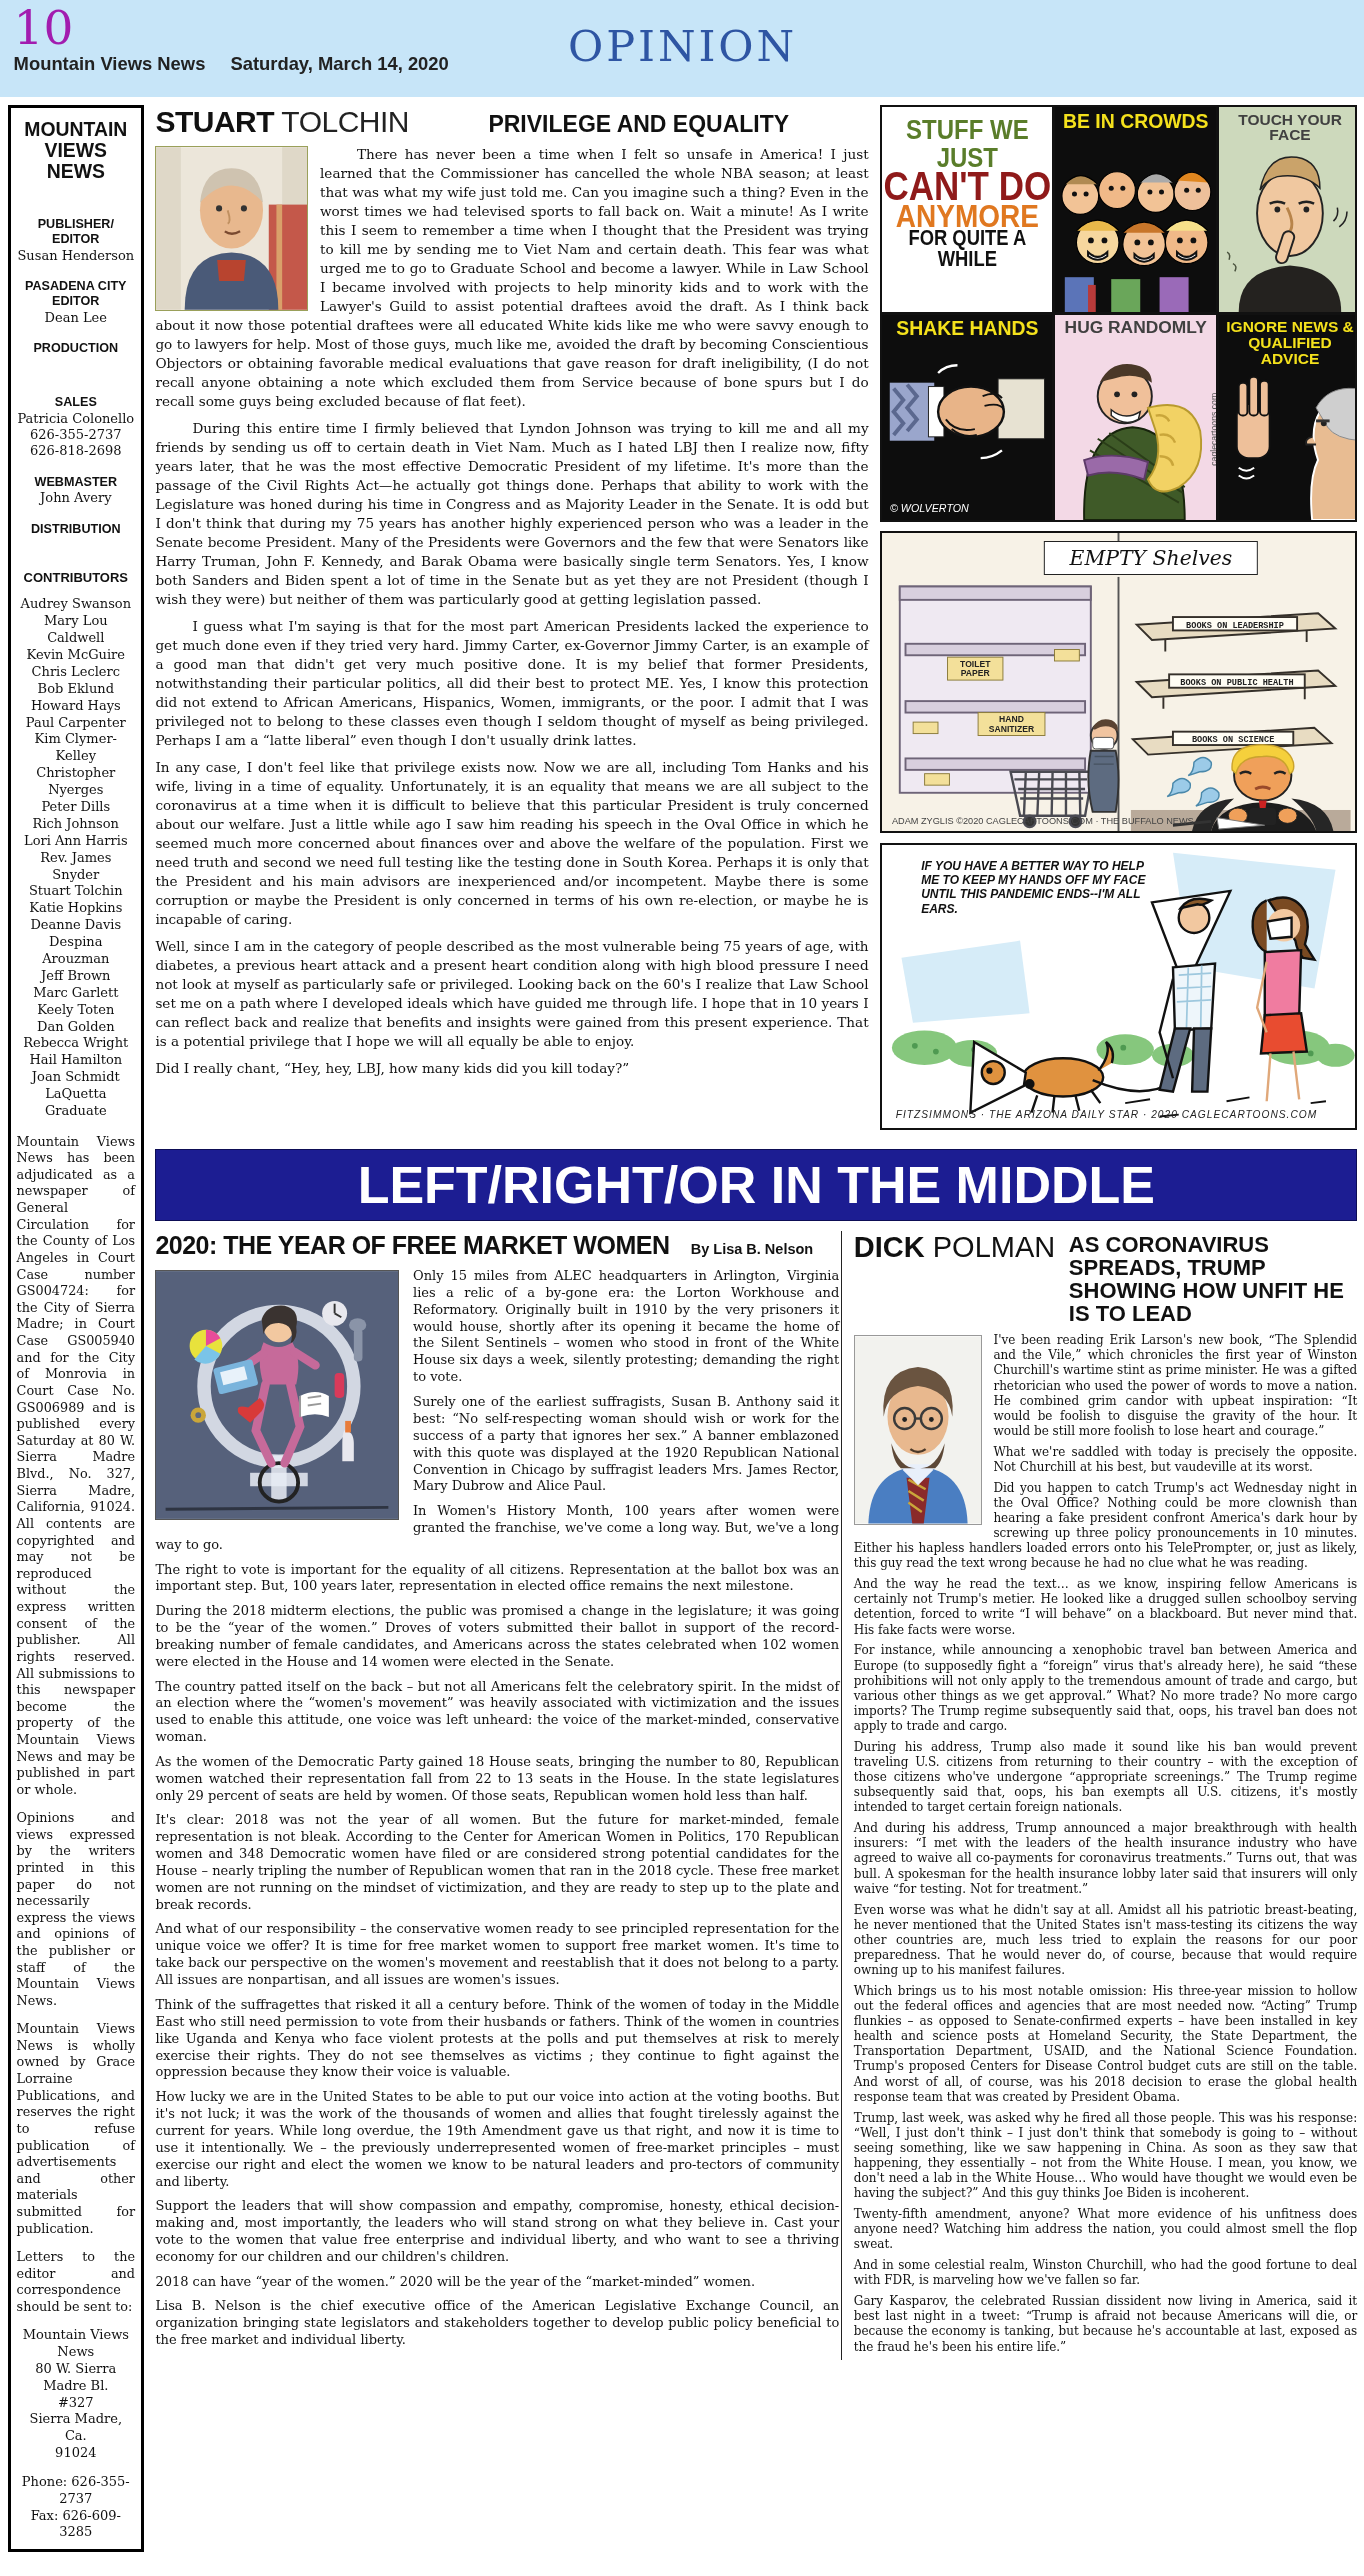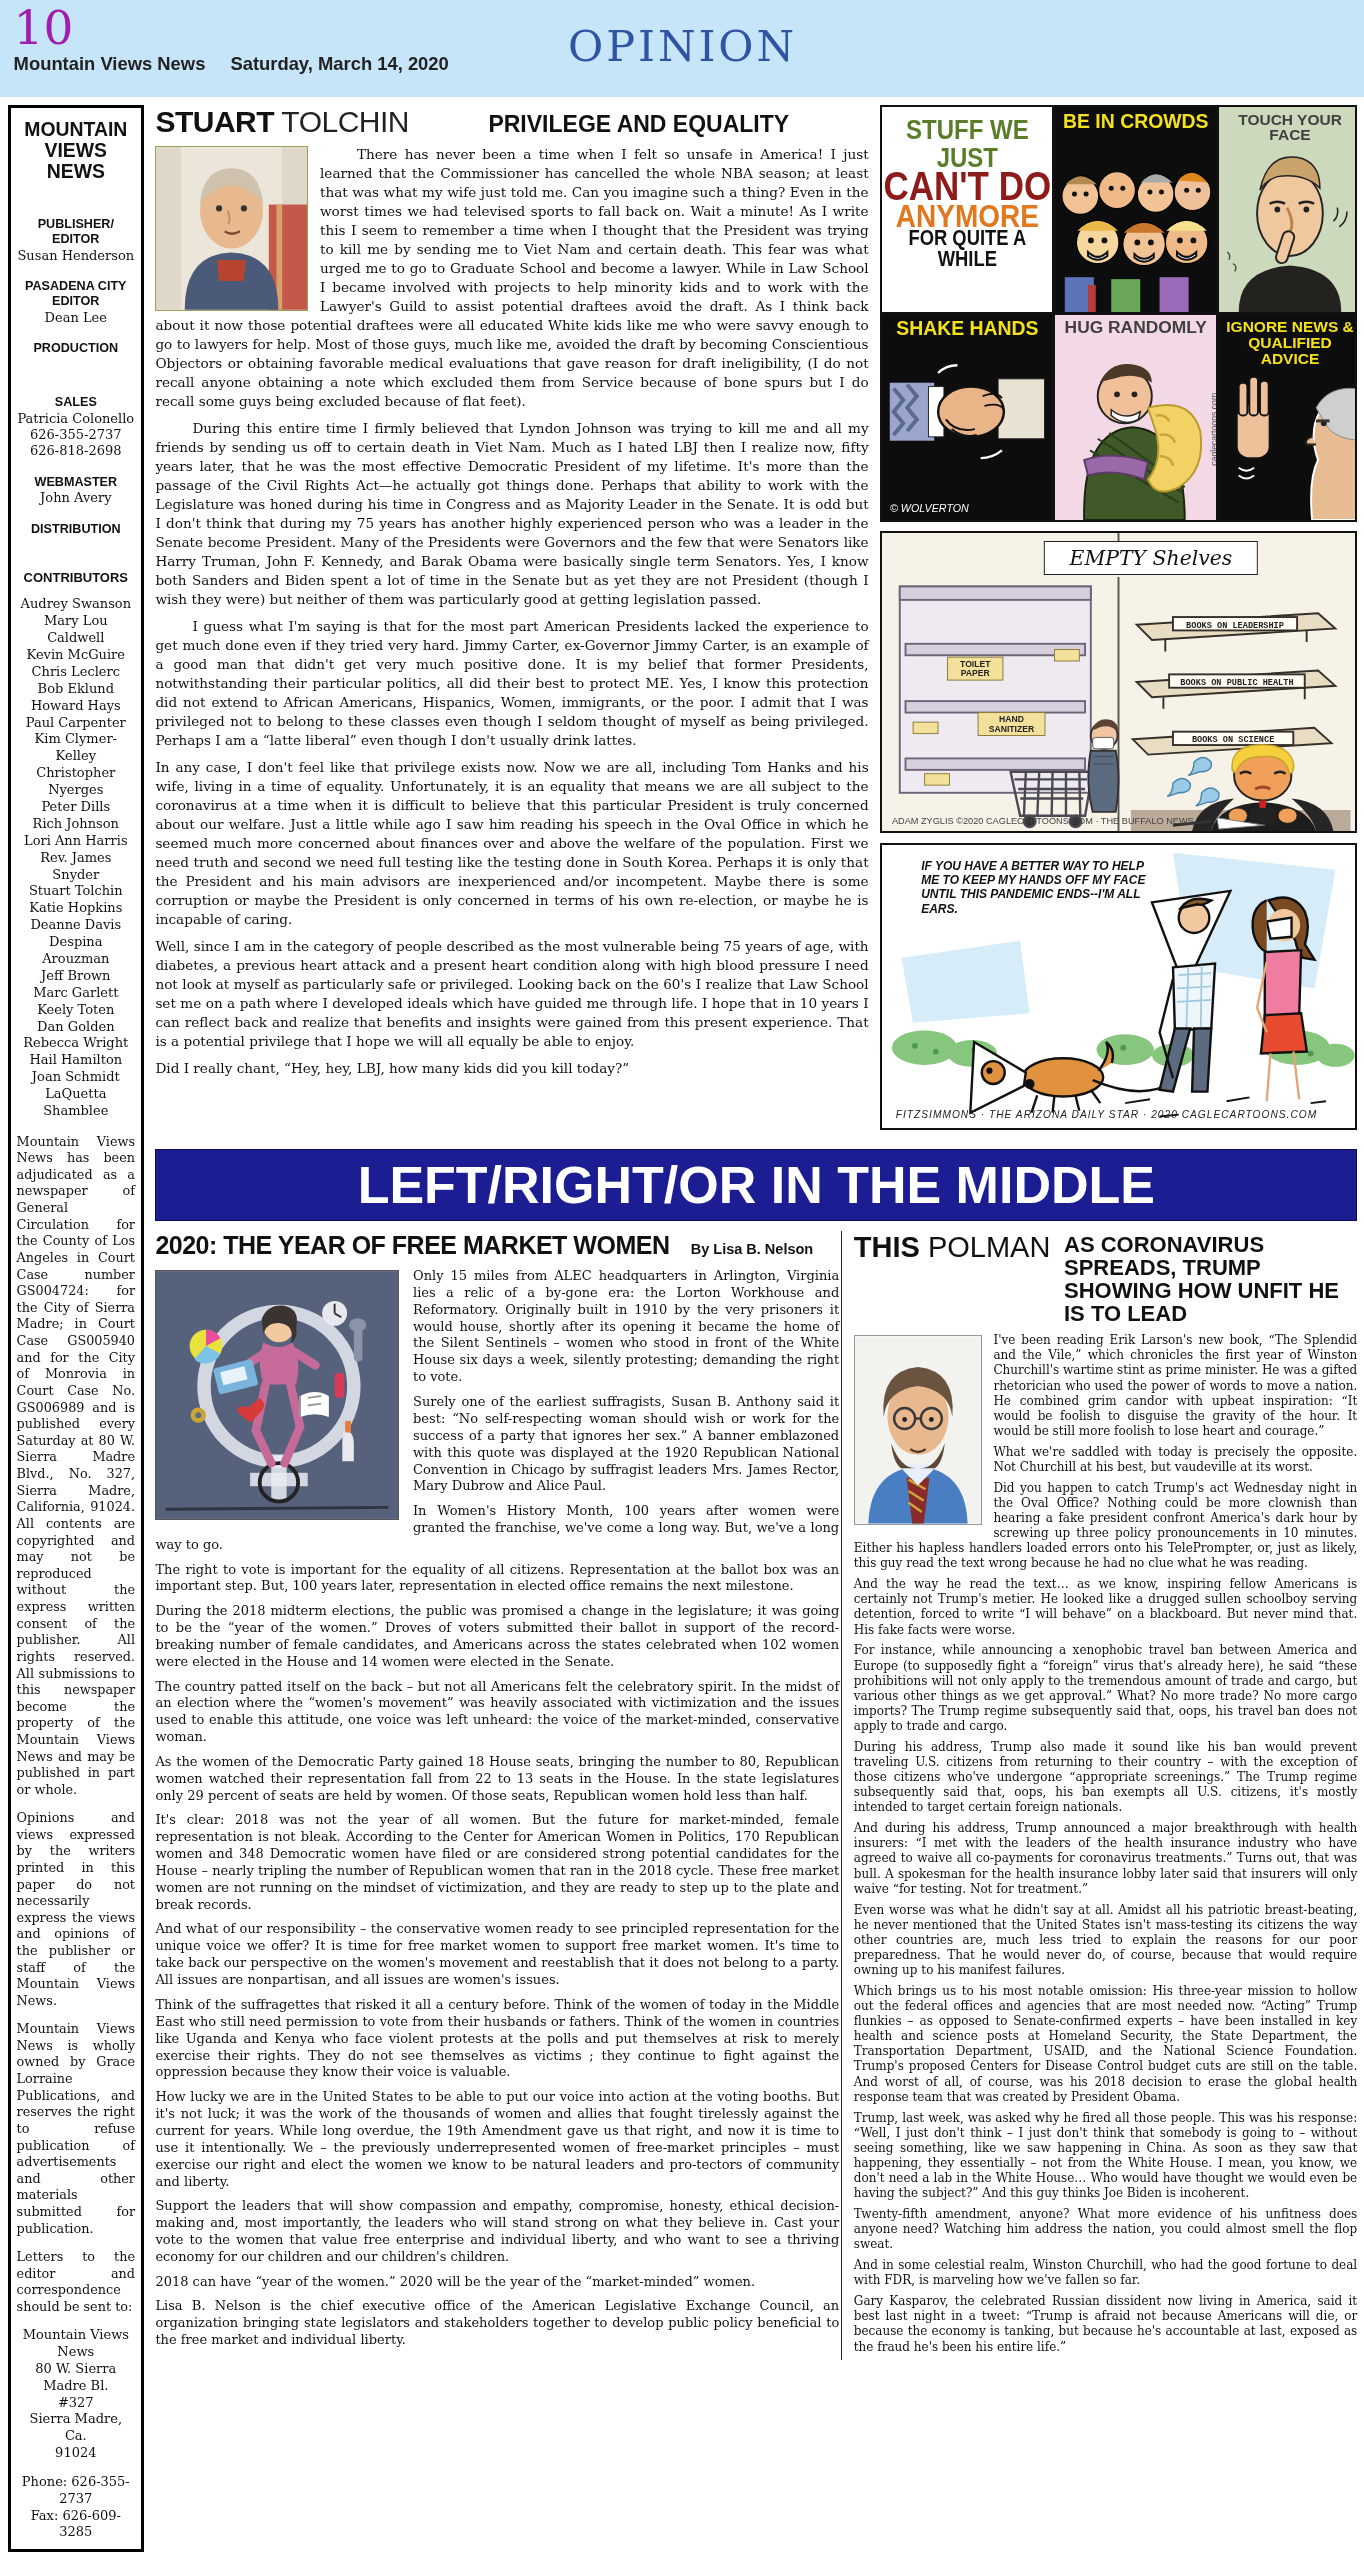--- a/index.html
+++ b/index.html
@@ -175,21 +175,21 @@
             <div>Katie Hopkins</div>
             <div>Deanne Davis</div>
             <div>Despina Arouzman</div>
             <div>Jeff Brown</div>
             <div>Marc Garlett</div>
             <div>Keely Toten</div>
             <div>Dan Golden</div>
             <div>Rebecca Wright</div>
             <div>Hail Hamilton</div>
             <div>Joan Schmidt</div>
-            <div>LaQuetta Shamblee</div>
+            <div>LaQuetta Graduate</div>
           </div>
 
         <div class="sb-legal">
             <p>Mountain Views News has been adjudicated as a newspaper of General Circulation for the County of Los Angeles in Court Case number GS004724: for the City of Sierra Madre; in Court Case GS005940 and for the City of Monrovia in Court Case No. GS006989 and is published every Saturday at 80 W. Sierra Madre Blvd., No. 327, Sierra Madre, California, 91024. All contents are copyrighted and may not be reproduced without the express written consent of the publisher.  All rights reserved.  All submissions to this newspaper become the property of the Mountain Views News and may be published in part or whole.</p>
             <p>Opinions and views expressed by the writers printed in this paper do not necessarily express the views and opinions of the publisher or staff of the Mountain Views News.</p>
             <p>Mountain Views News is wholly owned by Grace Lorraine Publications, and reserves the right to refuse publication of advertisements and other materials submitted for publication.</p>
             <p>Letters to the editor and correspondence should be sent to:</p>
           </div>
 
         <div class="sb-addr">
@@ -567,21 +567,21 @@
                 <p>Support the leaders that will show compassion and empathy, compromise, honesty, ethical decision-making and, most importantly, the leaders who will stand strong on what they believe in. Cast your vote to the women that value free enterprise and individual liberty, and who want to see a thriving economy for our children and our children's children.</p>
                 <p>2018 can have “year of the women.” 2020 will be the year of the “market-minded” women.</p>
                 <p>Lisa B. Nelson is the chief executive office of the American Legislative Exchange Council, an organization bringing state legislators and stakeholders together to develop public policy beneficial to the free market and individual liberty.</p>
               </div>
           </div>
         </div>
 
         <div class="polman">
           <div class="p-head">
             <div>
-              <div class="p-byline"><b>THIS</b> <span class="lt">POLMAN</span></div>
+              <div class="p-byline"><b>DICK</b> <span class="lt">POLMAN</span></div>
             </div>
             <div class="p-title">AS CORONAVIRUS SPREADS, TRUMP SHOWING HOW UNFIT HE IS TO LEAD</div>
           </div>
           <div class="art-body">
             <svg class="photo-l" width="128" height="190" viewBox="0 0 132 196">
               <rect width="132" height="196" fill="#f2f2ee"></rect>
               <path d="M14 196 Q16 140 66 136 Q116 140 118 196 Z" fill="#4a7ec2"></path>
               <path d="M54 148 L78 148 L72 196 L60 196 Z" fill="#8a2a2a"></path>
               <path d="M56 150 l18 10 M56 162 l16 10 M56 174 l14 10" stroke="#caa63a" stroke-width="2.5"></path>
               <path d="M50 140 L66 156 L82 140 L78 134 L54 134 Z" fill="#e8effa"></path>

